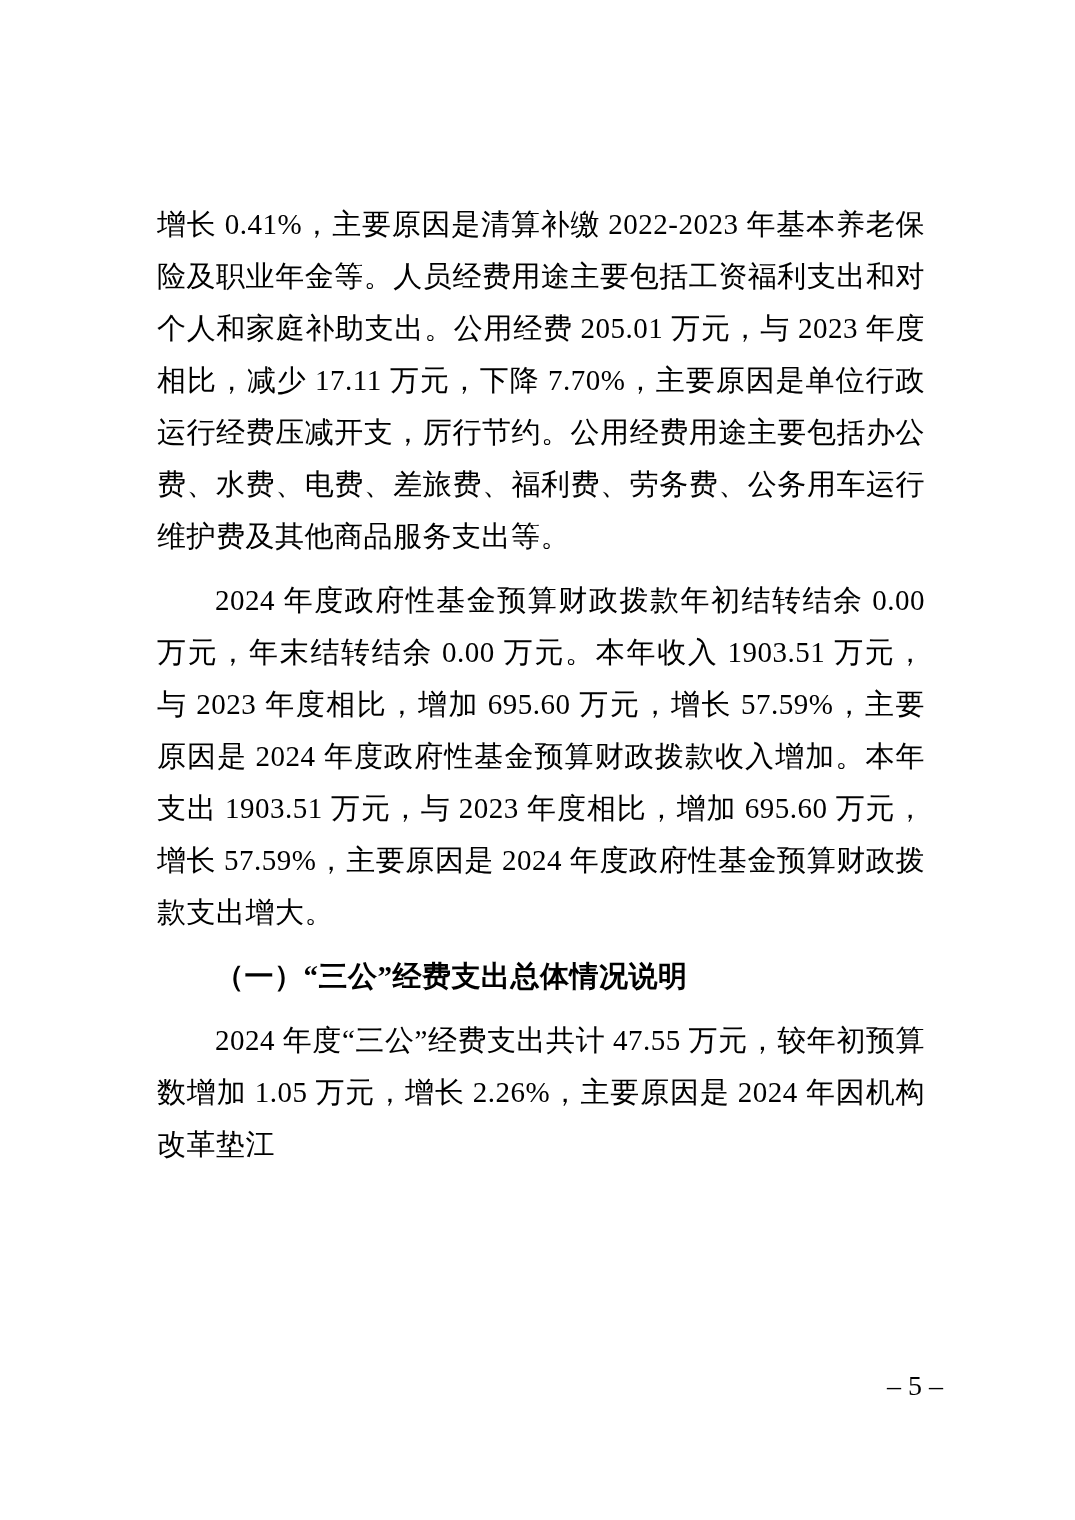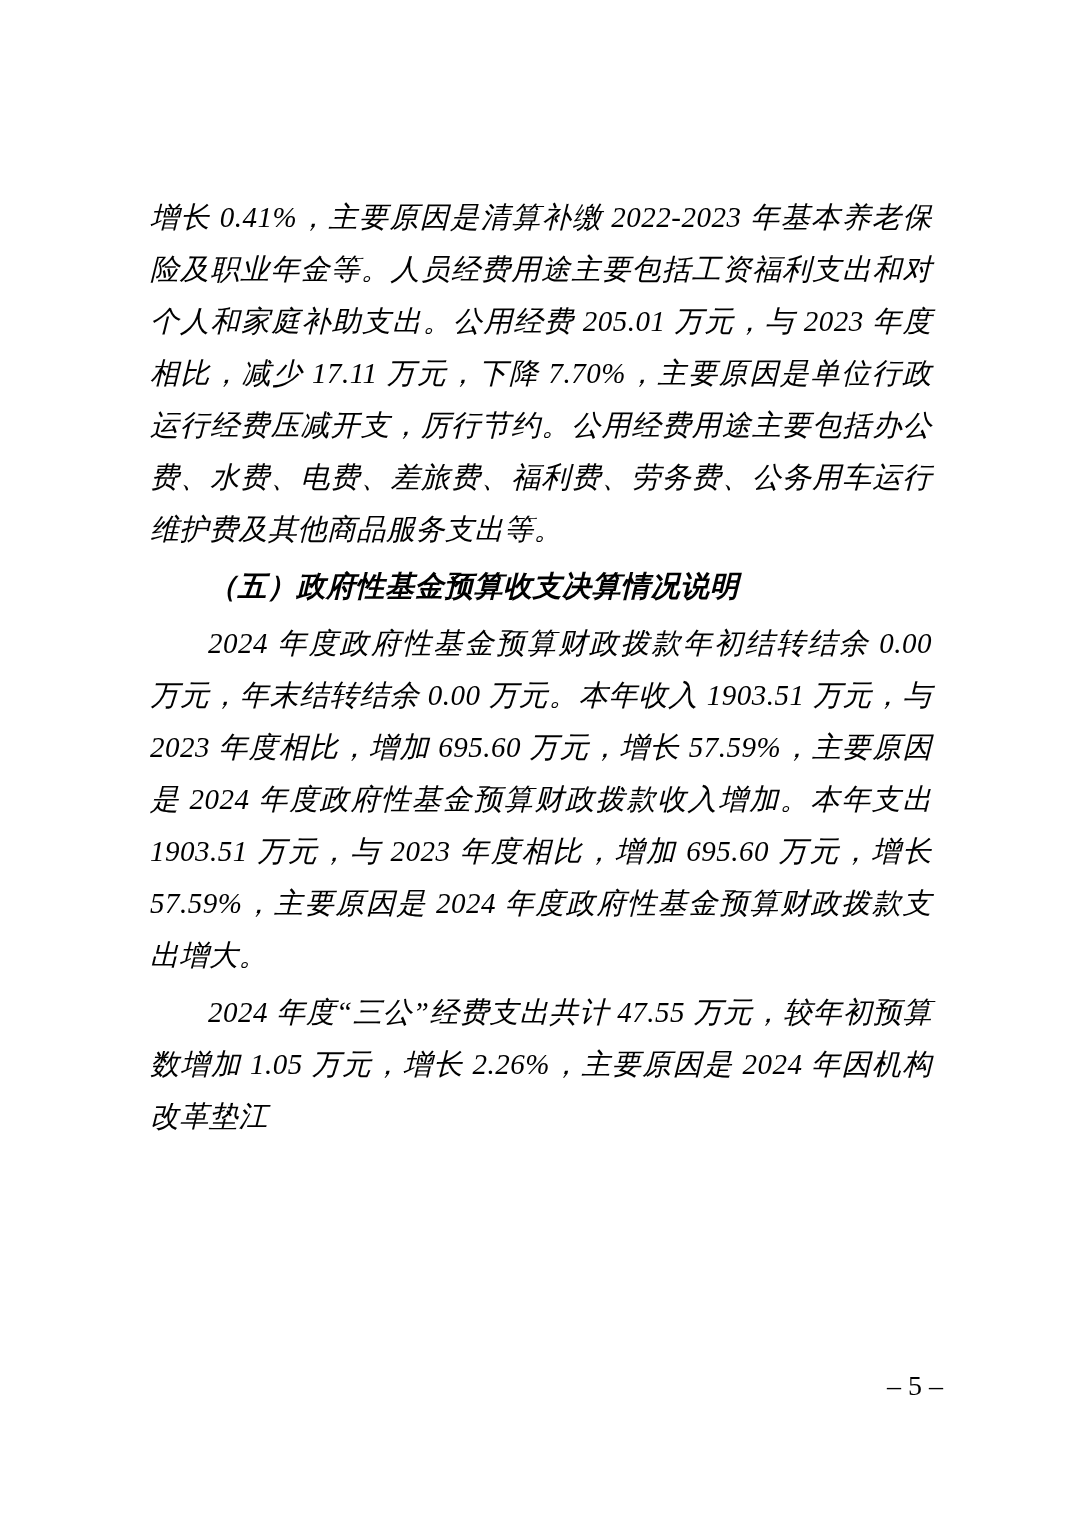--- a/index.html
+++ b/index.html
@@ -21,23 +21,22 @@
     position: absolute;
     left: 145px;
     top: 186px;
     width: 792px;
   }
   .para {
     font-size: 29px;
     line-height: 52px;
     text-align: justify;
     text-justify: inter-ideograph;
-    margin: 5px;
+    margin: 12px;
     letter-spacing: 0.5px;
-    font-style: italic;
   }
   .indent {
     text-indent: 2em;
   }
   .h-kai {
     font-weight: bold;
   }
   .h-hei {
     font-weight: bold;
     font-family: "Liberation Sans", "DejaVu Sans", sans-serif;
@@ -55,27 +54,27 @@
 </style>
 </head>
 <body>
 
 <div class="page">
 
   <div class="text-block">
 
     <p class="para">增长 0.41%，主要原因是清算补缴 2022-2023 年基本养老保险及职业年金等。人员经费用途主要包括工资福利支出和对个人和家庭补助支出。公用经费 205.01 万元，与 2023 年度相比，减少 17.11 万元，下降 7.70%，主要原因是单位行政运行经费压减开支，厉行节约。公用经费用途主要包括办公费、水费、电费、差旅费、福利费、劳务费、公务用车运行维护费及其他商品服务支出等。</p>
 
-    <p class="para indent h-kai">（五）政府性基金预算收支决算情况说明</p>
 
     <p class="para indent">2024 年度政府性基金预算财政拨款年初结转结余 0.00 万元，年末结转结余 0.00 万元。本年收入 1903.51 万元，与 2023 年度相比，增加 695.60 万元，增长 57.59%，主要原因是 2024 年度政府性基金预算财政拨款收入增加。本年支出 1903.51 万元，与 2023 年度相比，增加 695.60 万元，增长 57.59%，主要原因是 2024 年度政府性基金预算财政拨款支出增大。</p>
 
 
 
 
+    <p class="para indent h-kai">（一）“三公”经费支出总体情况说明</p>
 
     <p class="para indent">2024 年度“三公”经费支出共计 47.55 万元，较年初预算数增加 1.05 万元，增长 2.26%，主要原因是 2024 年因机构改革垫江</p>
 
   </div>
 
   <div class="page-number">– 5 –</div>
 
 </div>
 
 </body></html>

